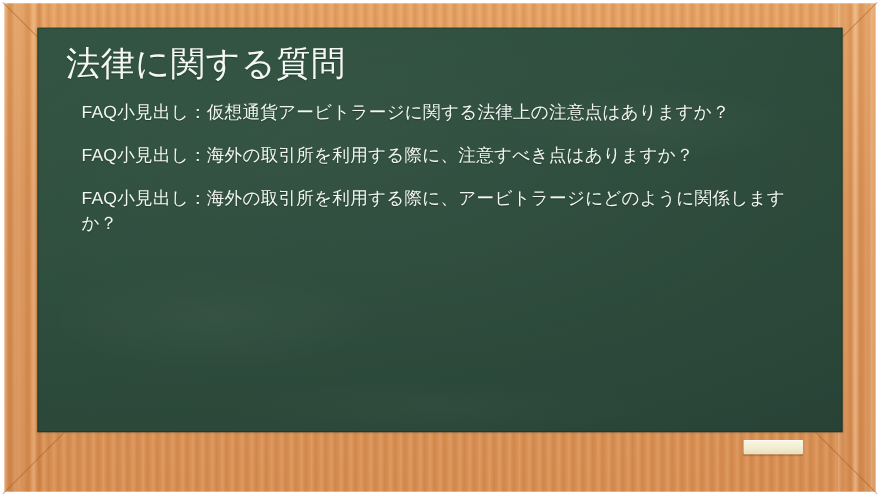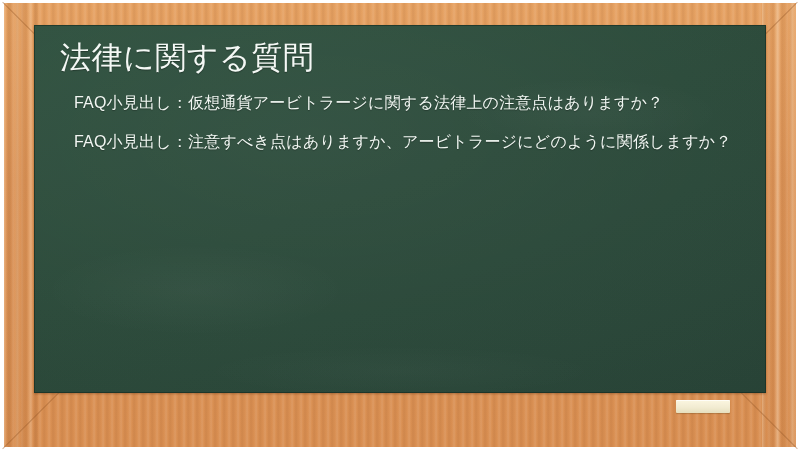--- a/index.html
+++ b/index.html
@@ -213,21 +213,22 @@
 
     <div class="chalkboard">
       <div class="chalk-dust"></div>
 
       <div class="board-content">
 
         <h1 class="page-title">法律に関する質問</h1>
 
         <ul class="faq-list">
           <li class="faq-item">FAQ小見出し：仮想通貨アービトラージに関する法律上の注意点はありますか？</li>
-          <li class="faq-item">FAQ小見出し：注意すべき点はありますか、アービトラージにどのように関係しますか？</li>
+          <li class="faq-item">FAQ小見出し：海外の取引所を利用する際に、注意すべき点はありますか？</li>
+          <li class="faq-item">FAQ小見出し：海外の取引所を利用する際に、アービトラージにどのように関係しますか？</li>
         </ul>
 
       </div>
     </div>
 
     <div class="chalk-stick"></div>
 
   </div>
 </div>
 

